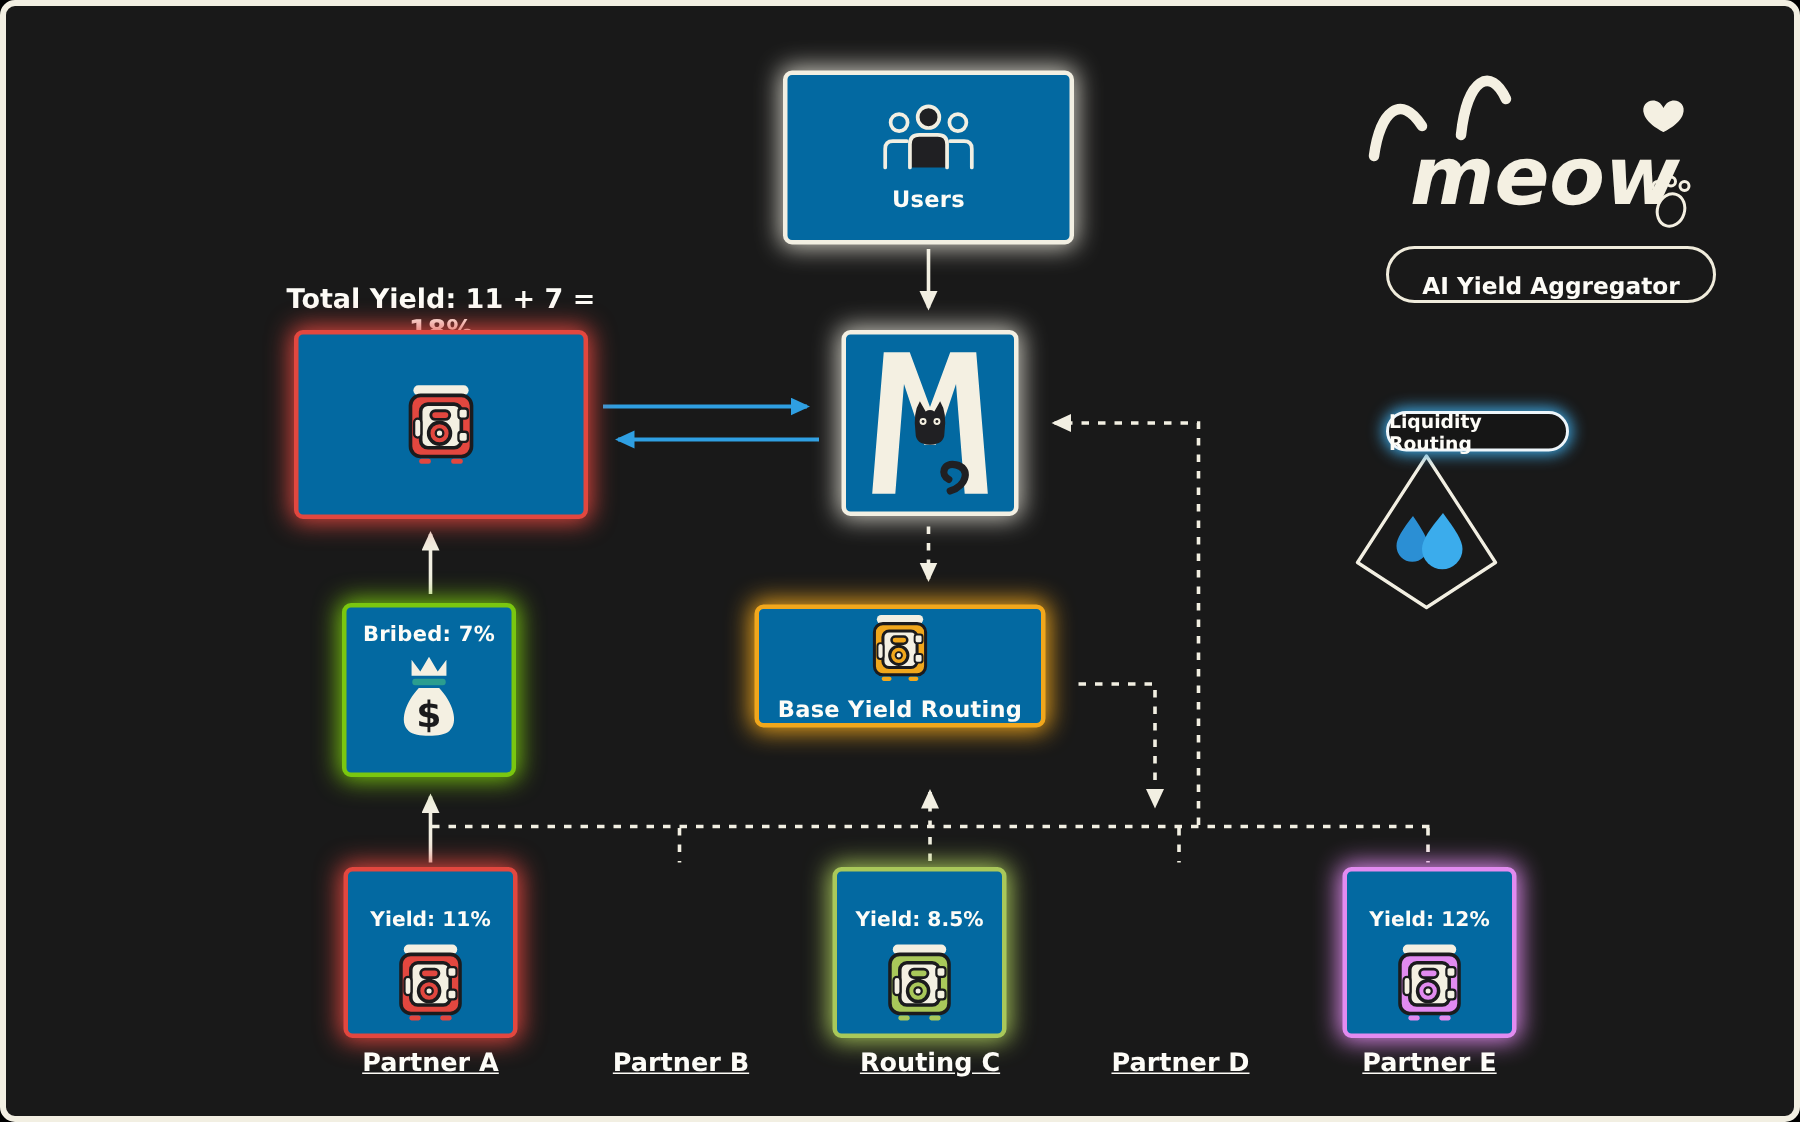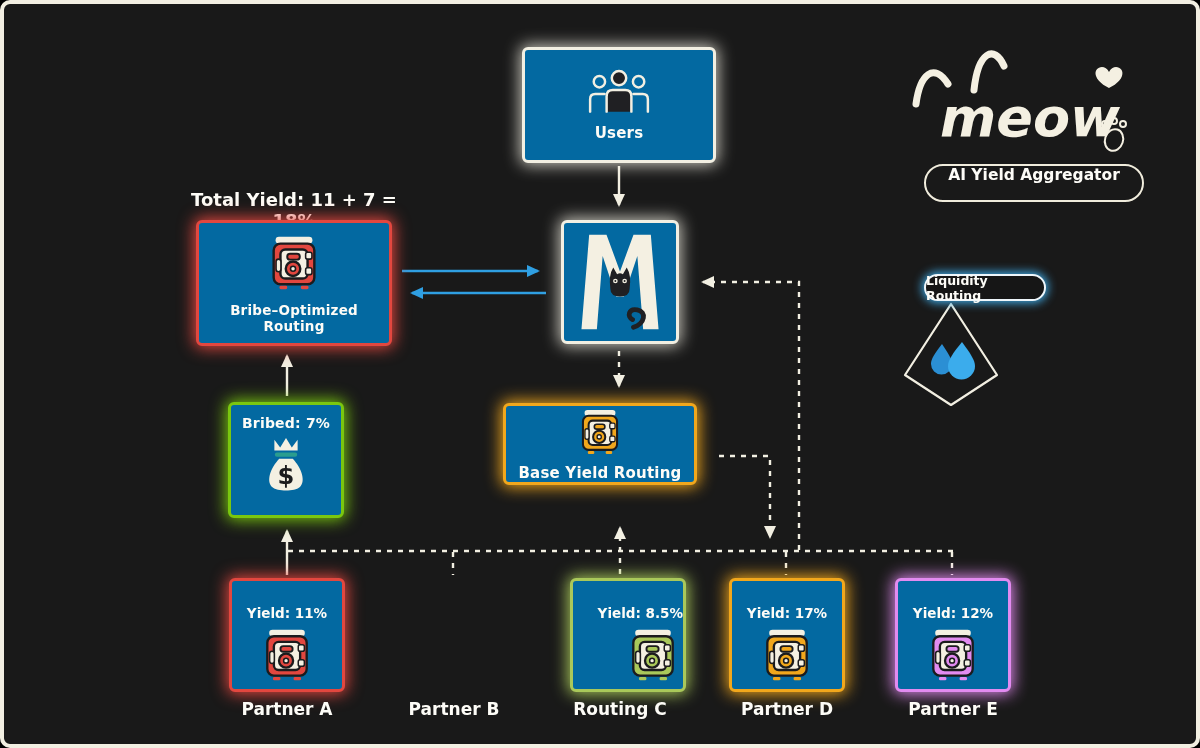--- a/index.html
+++ b/index.html
@@ -42,34 +42,34 @@
   #bribed-box .node-label{font-size:14px;}
 
   
   #base-box{left:499px;top:399px;width:194px;height:82px;gap:6px;}
   #base-box .node-label{font-size:15px;}
 
   
   .pbox{width:116px;height:114px;top:574px;gap:4px;justify-content:flex-start;padding-top:24px;}
   .pyield{font-weight:bold;font-size:13.5px;color:#fdfcf7;}
   .plabel{position:absolute;top:695px;width:116px;text-align:center;
-          font-weight:bold;font-size:17px;color:#fdfcf7;}
+          font-weight:bold;font-size:17px;color:#fdfcf7;text-decoration:underline;}
 
   .safe{color:var(--accent);}
 
   
   #total-yield{left:180px;top:185px;width:220px;text-align:center;
                font-weight:bold;font-size:18px;color:#fdfcf7;}
 
   
   #brand-logo{left:898px;top:30px;}
   #tagline-pill{
     left:920px;top:160px;width:220px;height:38px;box-sizing:border-box;
     border:2px solid #f0ecdc;border-radius:19px;
-    display:flex;align-items:flex-start;justify-content:center;
+    display:flex;align-items:flex-end;justify-content:center;
     font-weight:bold;font-size:15.5px;color:#fdfcf7;
   }
 
   
   #liquidity-pill{
     left:920px;top:270px;width:122px;height:27px;box-sizing:border-box;
     background:#161616;border:2px solid #eef6fb;border-radius:14px;
     display:flex;align-items:center;justify-content:center;
     font-weight:bold;font-size:12.5px;color:#fdfcf7;
     box-shadow:0 0 10px 2px var(--accent,#3fa9e4);z-index:3;
@@ -177,21 +177,20 @@
       </svg>
     <div class="node-label">Users</div>
   </div>
 
   <div id="total-yield" class="abs">Total Yield: 11 + 7 = 18%</div>
 
   <div id="bribe-box" class="node" style="--accent: #e2473f;">
     <svg class="safe" width="62" height="62" viewBox="0 0 64 64">
         <use href="#safe"></use>
       </svg>
-    <div class="node-label">Bribe–Optimized Routing</div>
   </div>
 
   <div id="m-box" class="node white">
     <svg width="98" height="106" viewBox="0 0 100 110">
         <use href="#m-cat"></use>
       </svg>
   </div>
 
   <div id="liquidity-pill" class="abs" style="--accent: #3fa9e4;">
     <span>Liquidity Routing</span>
@@ -219,34 +218,28 @@
   <div class="node pbox" style="left: 225px; --accent: #e2473f;">
     <div class="pyield">Yield: 11%</div>
     <svg class="safe" width="60" height="60" viewBox="0 0 64 64">
         <use href="#safe"></use>
       </svg>
   </div>
   <div class="plabel" style="left:225px">Partner A</div>
 
   <div class="plabel" style="left:392px">Partner B</div>
 
-  <div class="node pbox" style="left: 566px; align-items: flex-end; --accent: #a9c85a;">
+  <div class="node pbox" style="left: 551px; --accent: #a9c85a;">
     <div class="pyield">Yield: 8.5%</div>
     <svg class="safe" width="60" height="60" viewBox="0 0 64 64">
         <use href="#safe"></use>
       </svg>
   </div>
   <div class="plabel" style="left:558px">Routing C</div>
 
-  <div class="node pbox" style="left: 725px; --accent: #f1a71c;">
-    <div class="pyield">Yield: 17%</div>
-    <svg class="safe" width="60" height="60" viewBox="0 0 64 64">
-        <use href="#safe"></use>
-      </svg>
-  </div>
   <div class="plabel" style="left:725px">Partner D</div>
 
   <div class="node pbox" style="left: 891px; --accent: #e28bf0;">
     <div class="pyield">Yield: 12%</div>
     <svg class="safe" width="60" height="60" viewBox="0 0 64 64">
         <use href="#safe"></use>
       </svg>
   </div>
   <div class="plabel" style="left:891px">Partner E</div>
 

